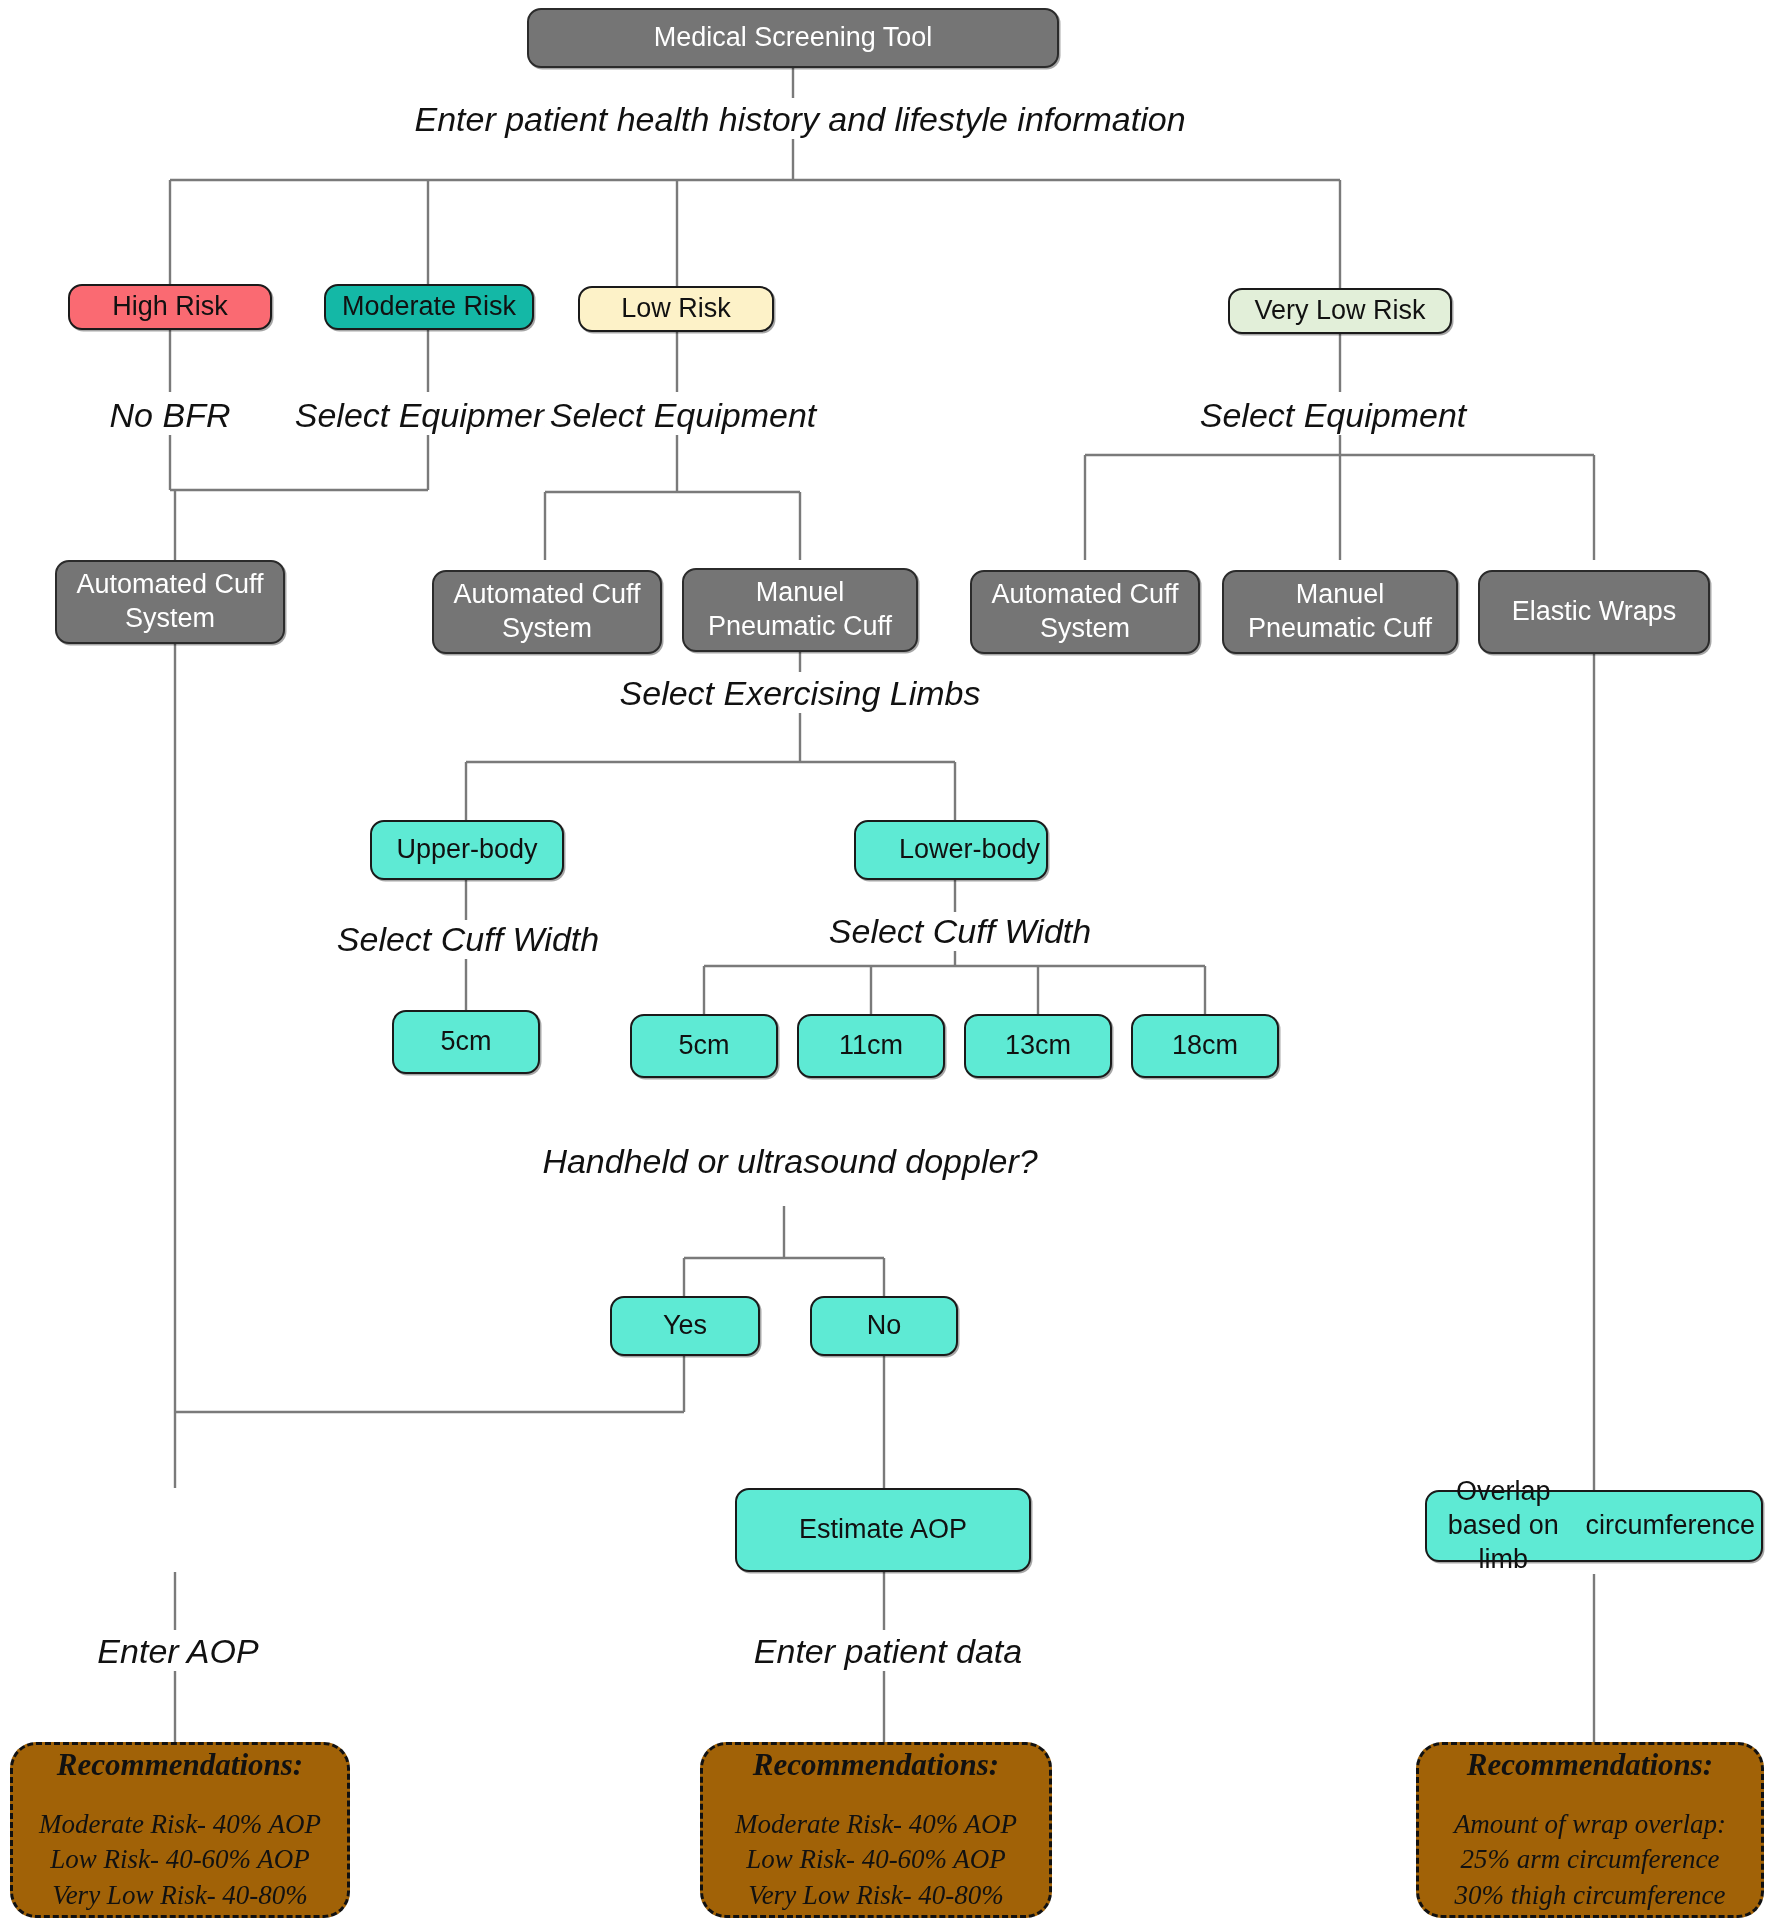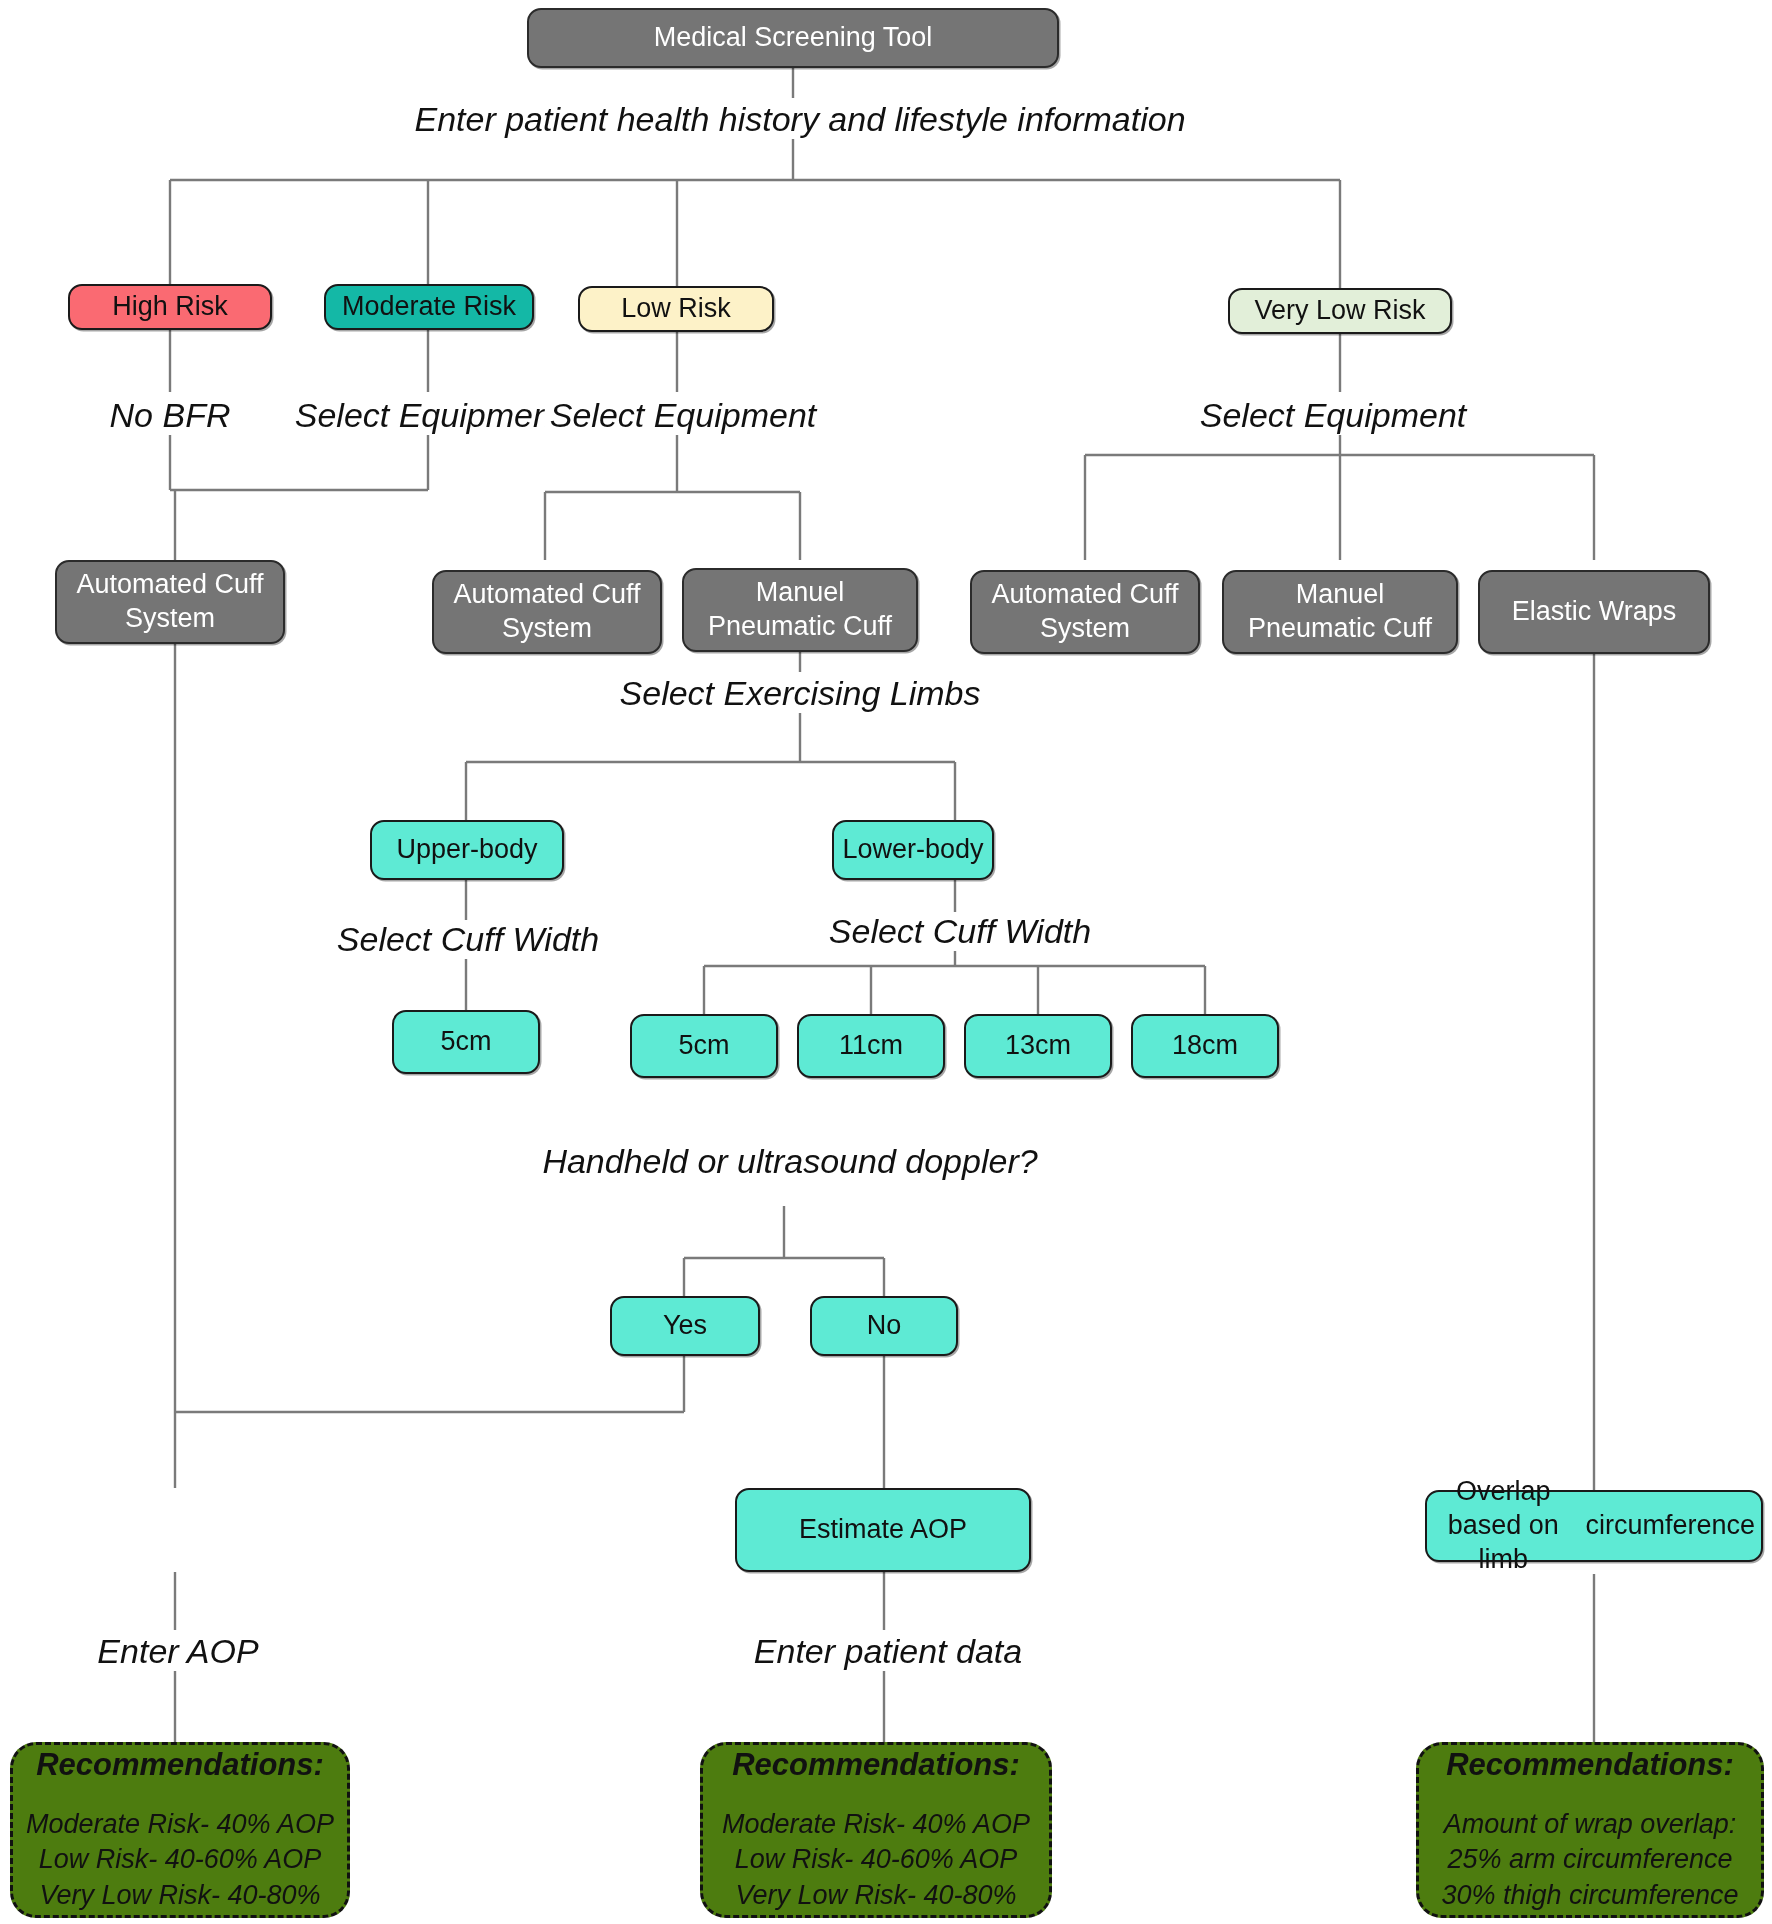--- a/index.html
+++ b/index.html
@@ -52,28 +52,29 @@
   .risk { font-size: 27px; color:#111; }
   .risk-high { background: #fa6a72; }
   .risk-mod  { background: #14b8a6; }
   .risk-low  { background: #fdf2c8; }
   .risk-vlow { background: #e2efd9; }
   .rec {
     position: absolute;
     box-sizing: border-box;
     border: 3px dashed #111111;
     border-radius: 26px;
-    background: #4d7c0f;
+    background: #a16207;
     z-index: 3;
     display: flex;
     flex-direction: column;
     align-items: center;
     justify-content: center;
     text-align: center;
     padding: 8px 10px;
+    font-family: Liberation Serif, serif;
   }
   .rec .rec-title {
     font-weight: bold;
     font-style: italic;
     font-size: 31px;
     color: #111;
     margin-bottom: 24px;
   }
   .rec .rec-line {
     font-style: italic;
@@ -234,21 +235,21 @@
   <div class="node dark" style="left:1478px; top:570px; width:232px; height:84px;">
     <span class="lbl">Elastic Wraps</span>
   </div>
 
   <div class="edge-label" style="left:800px; top:674px;">Select Exercising Limbs</div>
 
   <div class="node plain" style="left:370px; top:820px; width:194px; height:60px;">
     <span class="lbl">Upper-body</span>
   </div>
 
-  <div class="node plain" style="left:832px; top:820px; width:162px; height:60px;">
+  <div class="node plain" style="left:854px; top:820px; width:194px; height:60px;justify-content:flex-end;">
     <span class="lbl">Lower-body</span>
   </div>
 
   <div class="edge-label" style="left:468px; top:920px;">Select Cuff Width</div>
 
   <div class="edge-label" style="left:960px; top:912px;">Select Cuff Width</div>
 
   <div class="node plain" style="left:392px; top:1010px; width:148px; height:64px;">
     <span class="lbl">5cm</span>
   </div>

